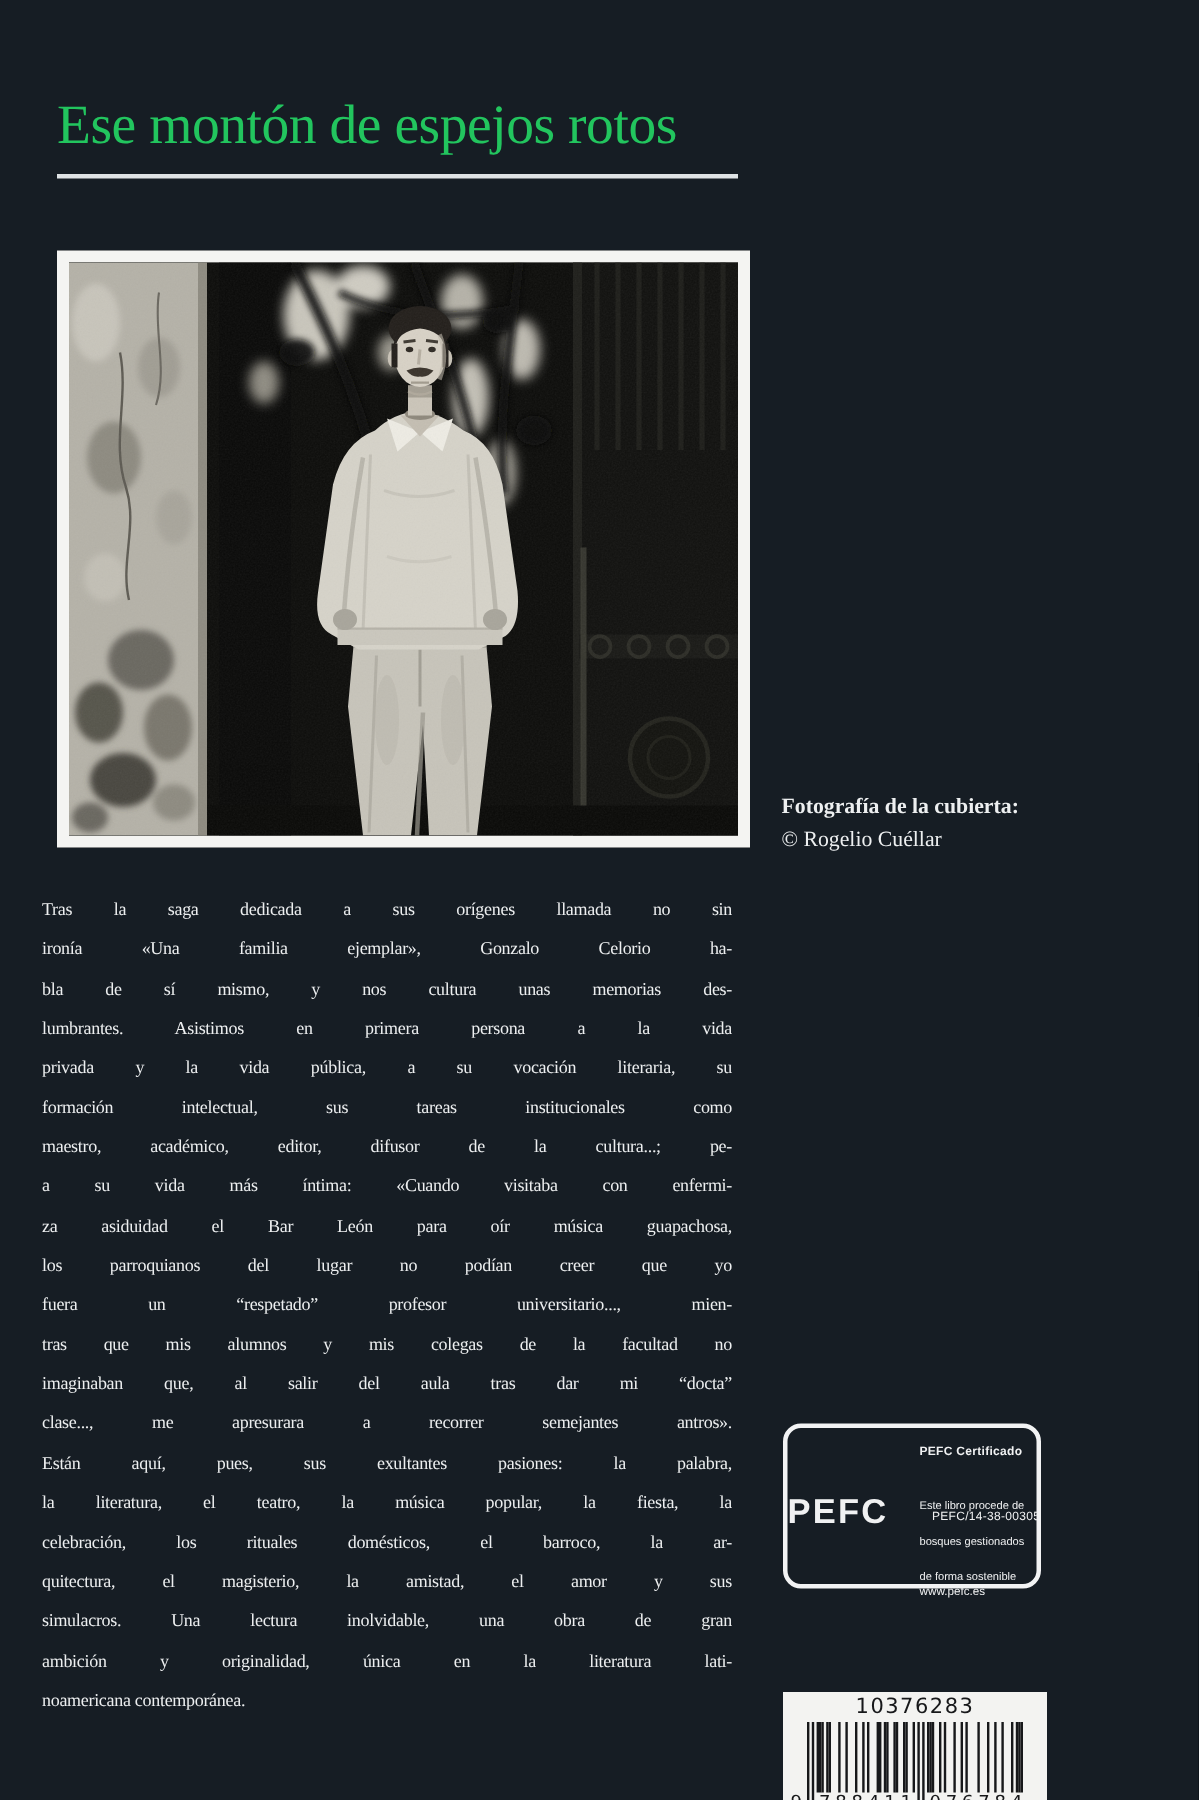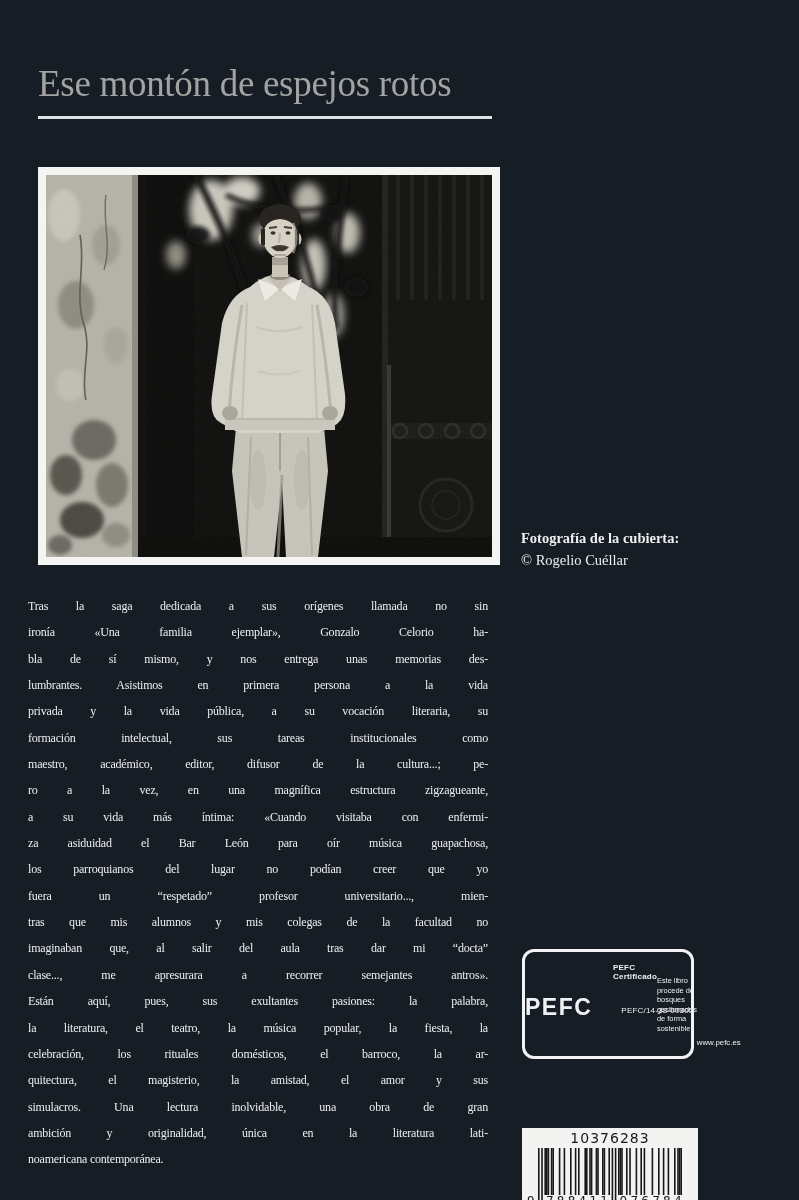--- a/index.html
+++ b/index.html
@@ -5,21 +5,21 @@
   html,body { margin:0; padding:0; background:#0c1116; }
   .page {
     position:relative; width:799px; height:1200px; overflow:hidden;
     background:#161d24;
     font-family:"Liberation Serif", serif;
     color:#edeff0;
   }
   .title {
     position:absolute; left:38px; top:62px; margin:0;
     font-size:37px; font-weight:400; letter-spacing:-0.3px;
-    color:#a3a3a3; white-space:nowrap;
+    color:#22c55e; white-space:nowrap;
   }
   .title-rule {
     position:absolute; left:38px; top:116px; width:454px; height:3px;
     background:#dfe3e5;
   }
   .photo-frame {
     position:absolute; left:38px; top:167px; width:446px; height:382px;
     border:8px solid #f4f4f2; background:#101010;
   }
   .photo-frame svg { display:block; }
@@ -42,27 +42,27 @@
     display:flex; color:#f0f1f2;
     font-family:"Liberation Sans", sans-serif;
   }
   .pefc-left {
     width:86px; display:flex; flex-direction:row; align-items:center;
     padding-top:8px;
   }
   .pefc-name { font-size:23px; font-weight:700; letter-spacing:1.5px; line-height:1; margin-top:-2px; }
   .pefc-cert-number { font-size:8px; letter-spacing:0.2px; margin-top:4px; white-space:nowrap;margin-left:29px; }
   .pefc-right {
-    flex:1; display:flex; flex-direction:row;
+    flex:1; display:flex; flex-direction:column;
     padding:11px 4px 9px 2px;
     justify-content:space-between;
   }
   .pefc-cert-label { font-size:8px; font-weight:700; letter-spacing:0.2px; }
   .pefc-desc { margin-top:13px; }
-  .pefc-desc-line { font-size:7.4px; line-height:9.6px; }
+  .pefc-desc-line { font-size:7.4px; line-height:9.6px;margin-top:14px; }
   .pefc-web { margin-top:auto; font-size:7.8px; }
 
   .barcode-label {
     position:absolute; left:522px; top:1128px; width:176px; height:82px;
     background:#f3f3f1; color:#17181a;
     font-family:"DejaVu Sans", sans-serif;
   }
   .barcode-top-number {
     text-align:center; font-size:14px; letter-spacing:1px; padding-top:2px;
     line-height:16px;
@@ -216,26 +216,25 @@
   </div>
 
   <div class="photo-credit">
     <div class="credit-label">Fotografía de la cubierta:</div>
     <div class="credit-author">© Rogelio Cuéllar</div>
   </div>
 
   <div class="body-text">
       <div class="body-line">Tras la saga dedicada a sus orígenes llamada no sin</div>
       <div class="body-line">ironía «Una familia ejemplar», Gonzalo Celorio ha-</div>
-      <div class="body-line">bla de sí mismo, y nos entrega unas memorias des-</div>
+      <div class="body-line">bla de sí mismo, y nos cultura unas memorias des-</div>
       <div class="body-line">lumbrantes. Asistimos en primera persona a la vida</div>
       <div class="body-line">privada y la vida pública, a su vocación literaria, su</div>
       <div class="body-line">formación intelectual, sus tareas institucionales como</div>
       <div class="body-line">maestro, académico, editor, difusor de la cultura...; pe-</div>
-      <div class="body-line">ro a la vez, en una magnífica estructura zigzagueante,</div>
       <div class="body-line">a su vida más íntima: «Cuando visitaba con enfermi-</div>
       <div class="body-line">za asiduidad el Bar León para oír música guapachosa,</div>
       <div class="body-line">los parroquianos del lugar no podían creer que yo</div>
       <div class="body-line">fuera un “respetado” profesor universitario..., mien-</div>
       <div class="body-line">tras que mis alumnos y mis colegas de la facultad no</div>
       <div class="body-line">imaginaban que, al salir del aula tras dar mi “docta”</div>
       <div class="body-line">clase..., me apresurara a recorrer semejantes antros».</div>
       <div class="body-line">Están aquí, pues, sus exultantes pasiones: la palabra,</div>
       <div class="body-line">la literatura, el teatro, la música popular, la fiesta, la</div>
       <div class="body-line">celebración, los rituales domésticos, el barroco, la ar-</div>

